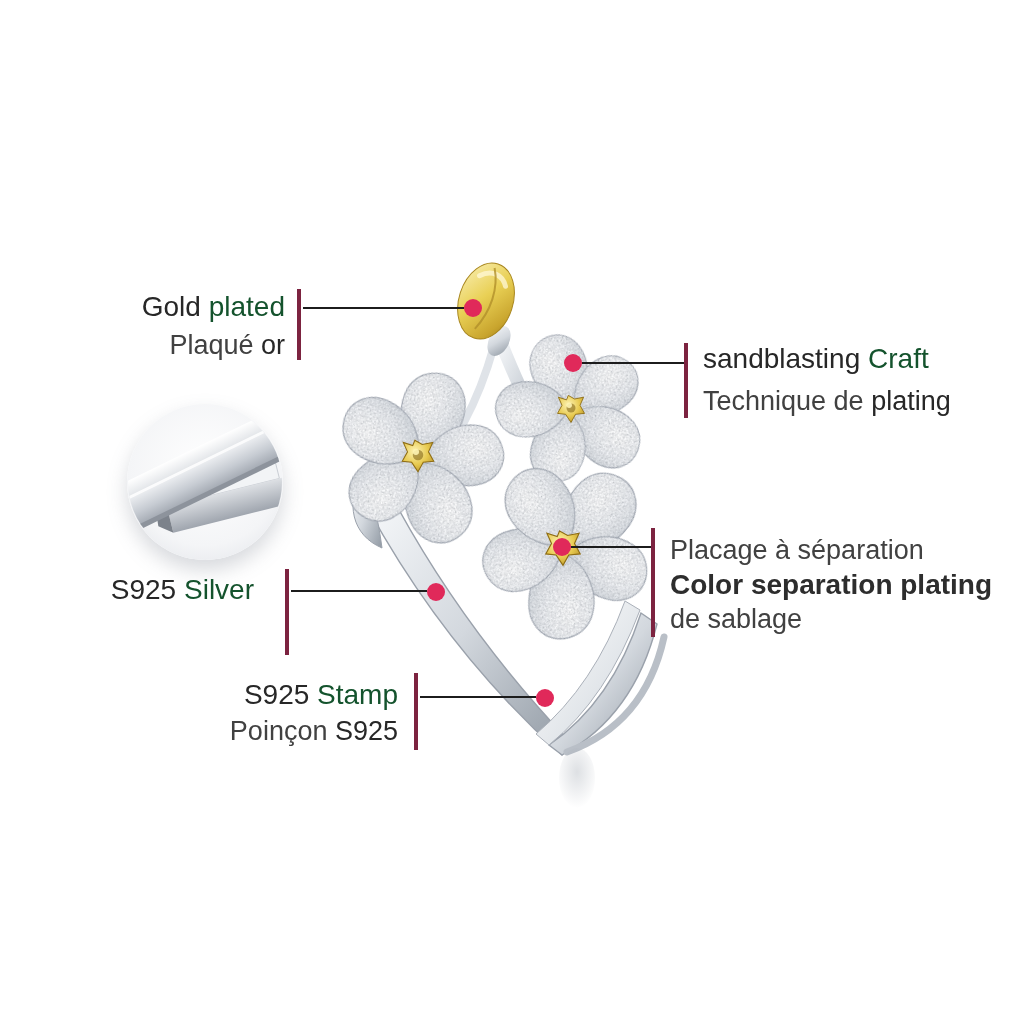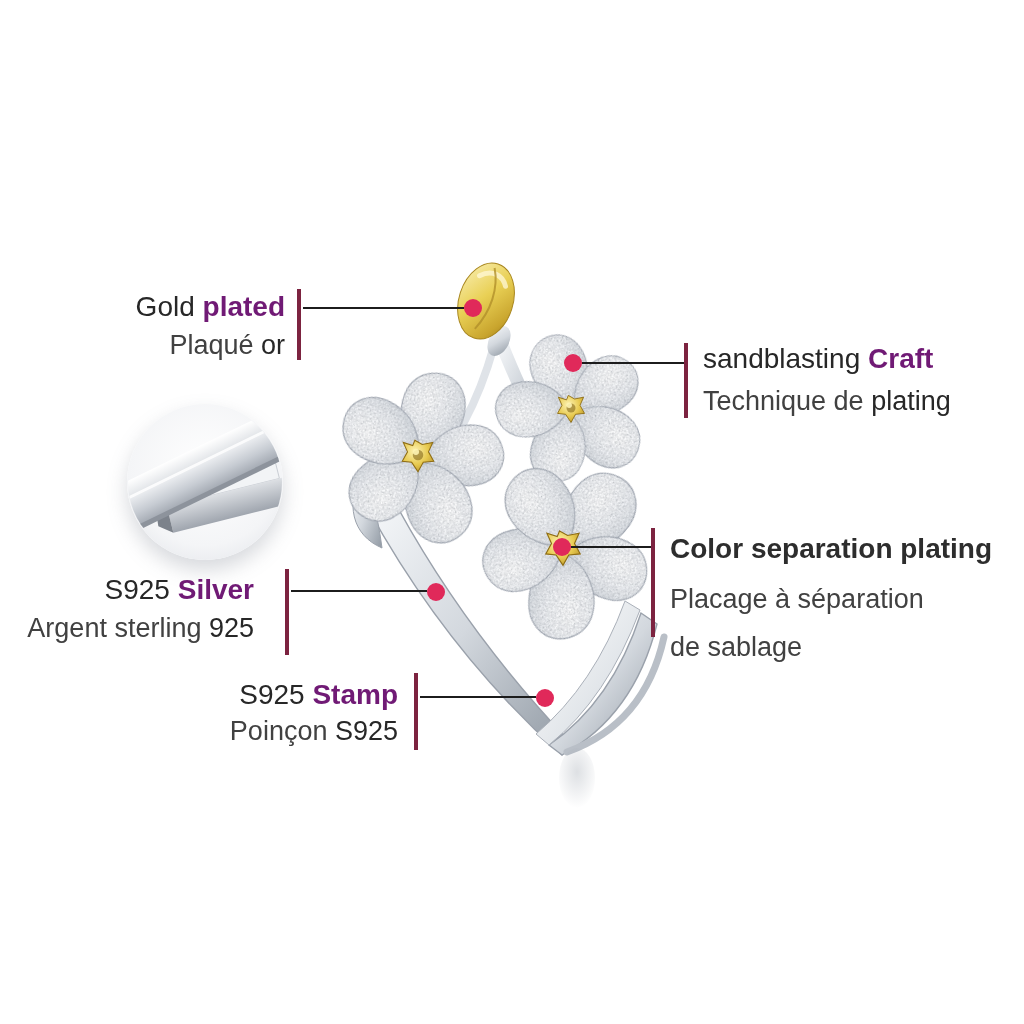--- a/index.html
+++ b/index.html
@@ -7,22 +7,22 @@
     position:relative;width:1024px;height:1024px;background:#ffffff;overflow:hidden;
     font-family:"Liberation Sans", sans-serif;
   }
   .ring-art{position:absolute;left:0;top:0;width:1024px;height:1024px;}
   
   .txt{position:absolute;}
   .txt .ln{white-space:nowrap;}
   .en{font-size:28px;line-height:38px;}
   .fr{font-size:27px;line-height:38px;}
   .bld{font-weight:normal;color:#272727;}
-  .reg{font-weight:bold;color:#701a75;}
-  .frdark{font-weight:normal;color:#414141;margin-top:16px;}
+  .reg{font-weight:normal;color:#14532d;}
+  .frdark{font-weight:normal;color:#414141;}
   .semi{font-weight:bold;color:#2d2d2d;}
   .vbar{position:absolute;width:4px;background:#7c2340;}
   .hline{position:absolute;height:2px;background:#1c1c1c;}
   .dot{position:absolute;width:18px;height:18px;border-radius:50%;background:#e0295a;}
   
   .g-txt{left:36px;top:288px;width:249px;text-align:right;}
   .g-bar{left:297px;top:289px;height:71px;}
   .g-line{left:303px;top:307px;width:161px;}
   .g-dot{left:464px;top:299px;}
   
@@ -243,30 +243,29 @@
       <div class="ln en"><span class="bld">sandblasting</span><span class="reg"> Craft</span></div>
       <div class="ln fr"><span class="frdark">Technique de </span><span class="bld">plating</span></div>
     </div>
   </div>
 
   <div>
     <div class="dot c-dot"></div>
     <div class="hline c-line"></div>
     <div class="vbar c-bar"></div>
     <div class="txt c-txt">
+      <div class="ln fr frdark">Placage à séparation</div>
       <div class="ln en semi">Color separation plating</div>
-      <div class="ln fr frdark">Placage à séparation</div>
       <div class="ln fr frdark">de sablage</div>
     </div>
   </div>
 
   <div>
     <div class="txt v-txt">
       <div class="ln en"><span class="bld">S925</span><span class="reg"> Silver</span></div>
-      <div class="ln fr"><span class="frdark">Argent sterling </span><span class="bld">925</span></div>
     </div>
     <div class="vbar v-bar"></div>
     <div class="hline v-line"></div>
     <div class="dot v-dot"></div>
   </div>
 
   <div>
     <div class="txt p-txt">
       <div class="ln en"><span class="bld">S925</span><span class="reg"> Stamp</span></div>
       <div class="ln fr"><span class="frdark">Poinçon </span><span class="bld">S925</span></div>

